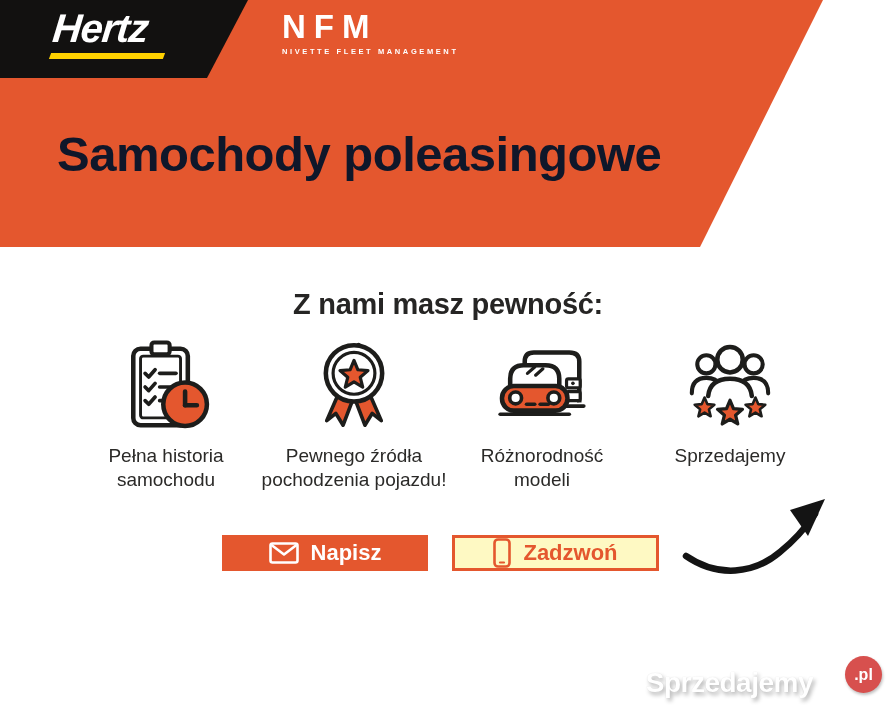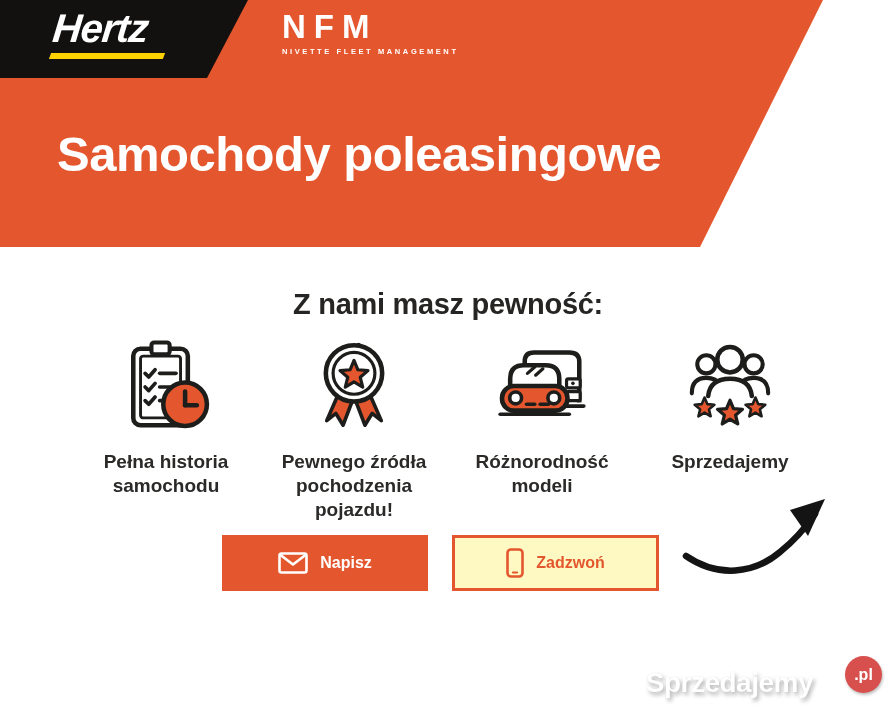--- a/index.html
+++ b/index.html
@@ -18,21 +18,21 @@
   }
   
   .orange-header{
     position:absolute;left:0;top:0;width:896px;height:247px;
     background:var(--orange);
     -webkit-clip-path:polygon(0 0,823px 0,700px 247px,0 247px);
     clip-path:polygon(0 0,823px 0,700px 247px,0 247px);
   }
   .page-title{
     position:absolute;left:57px;top:126px;
-    color:#ffffff;font-size:49px;font-weight:bold;letter-spacing:-0.5px;
+    color:#0f172a;font-size:49px;font-weight:bold;letter-spacing:-0.5px;
     white-space:nowrap;
   }
   .black-panel{
     position:absolute;left:0;top:0;width:248px;height:78px;
     background:#121110;
     -webkit-clip-path:polygon(0 0,248px 0,207px 78px,0 78px);
     clip-path:polygon(0 0,248px 0,207px 78px,0 78px);
   }
   .hertz-word{
     position:absolute;left:53px;top:6px;
@@ -57,29 +57,29 @@
     color:#262524;font-size:29px;font-weight:bold;letter-spacing:-0.3px;
   }
   .features{
     position:absolute;left:72px;top:336px;width:752px;
     display:flex;flex-direction:row;
   }
   .feature{flex:1 1 0;display:flex;flex-direction:column;align-items:center;}
   .feature-iconbox{height:102px;display:flex;align-items:center;justify-content:center;}
   .feature-iconbox svg{width:102px;height:100px;}
   .feature-caption{
-    margin-top:12px;text-align:center;color:var(--text);
-    font-size:19px;font-weight:bold;line-height:1.26;
+    margin-top:6px;text-align:center;color:var(--text);
+    font-size:19px;font-weight:normal;line-height:1.26;
   }
   .caption-line{display:block;}
   
   .btn{
-    position:absolute;top:535px;height:56px;
+    position:absolute;top:535px;height:36px;
     display:flex;align-items:center;justify-content:center;gap:12px;
-    font-size:16px;font-weight:bold;cursor:pointer;
+    font-size:22px;font-weight:bold;cursor:pointer;
   }
   .btn-write{left:222px;width:206px;background:var(--orange);color:#ffffff;border:none;}
   .btn-call{left:452px;width:207px;background:#fef9c3;color:var(--orange);border:3px solid var(--orange);}
   .btn svg{display:block;}
   
   .arrow-svg{position:absolute;left:676px;top:494px;}
   
   .watermark{
     position:absolute;right:14px;top:656px;
     display:flex;align-items:flex-start;gap:36px;

